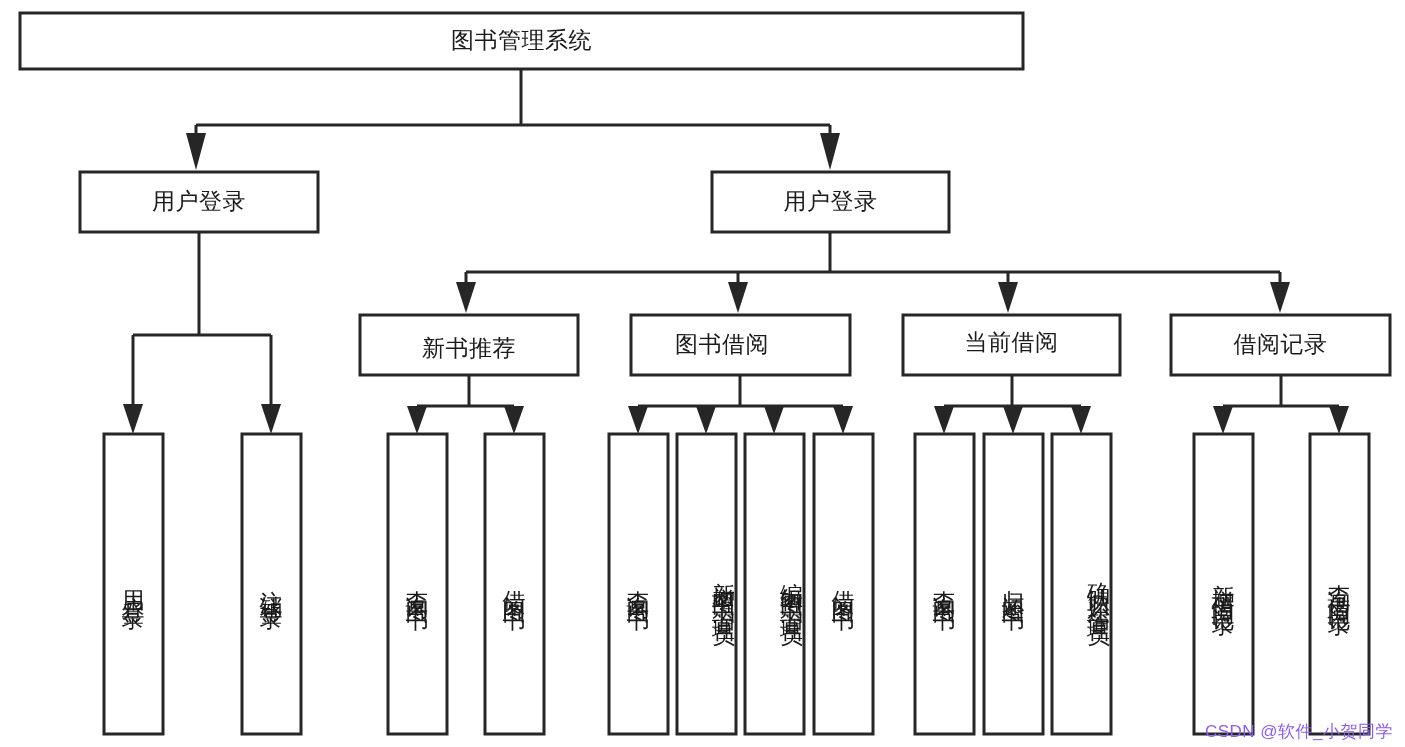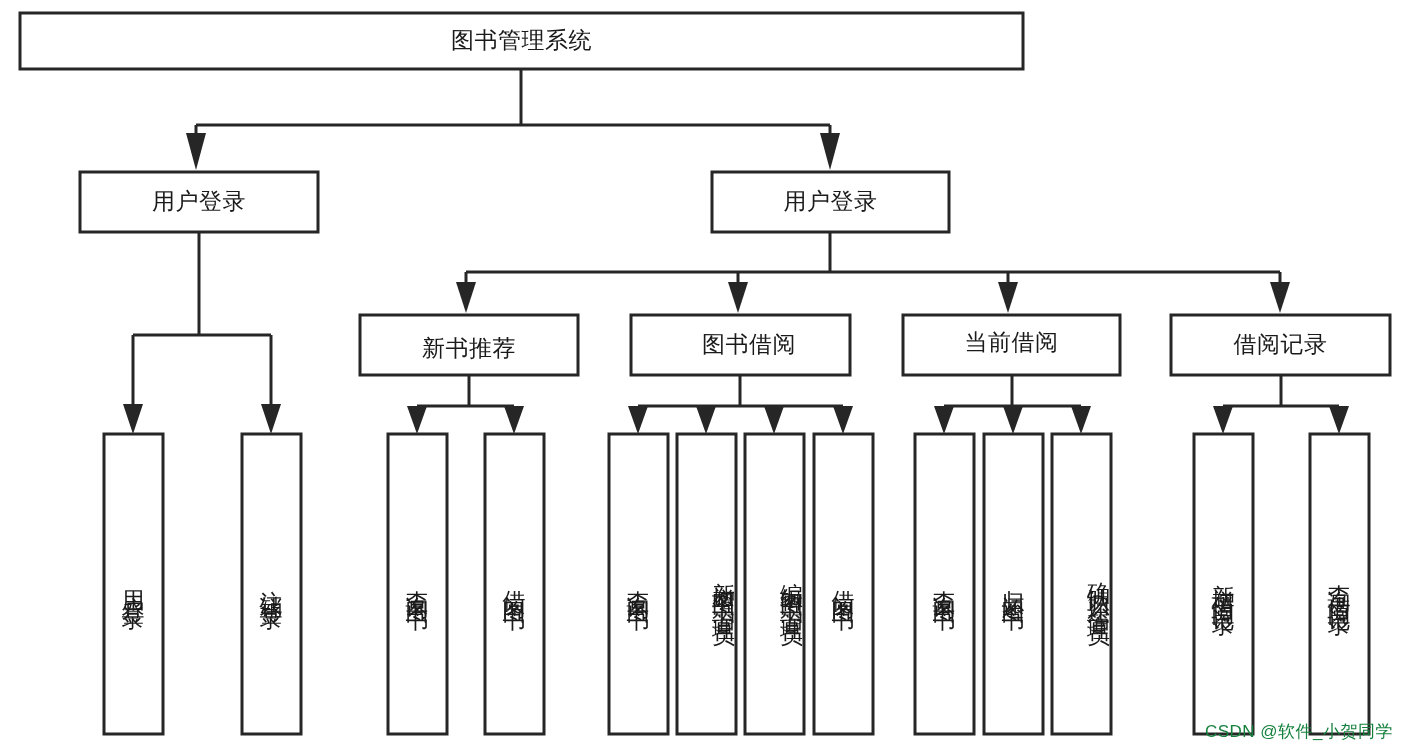--- a/index.html
+++ b/index.html
@@ -63,21 +63,21 @@
     font-size: 23px;
     letter-spacing: 6px;
     line-height: 1.05;
     white-space: nowrap;
   }
   .watermark {
     position: absolute;
     right: 12px;
     bottom: 4px;
     font-size: 17px;
-    color: #15803d;
+    color: #8b5cf6;
     font-family: "Liberation Sans", "DejaVu Sans", sans-serif;
     white-space: nowrap;
     letter-spacing: 0.5px;
   }
 </style>
 </head>
 <body>
 
 <div id="diagram-root">
 
@@ -164,21 +164,21 @@
     <rect class="node-box" x="1310" y="434" width="59" height="300"></rect>
 
   </svg>
 
   <div class="node-label horizontal" style="left:20px; top:13px; width:1003px; height:56px;">图书管理系统</div>
 
   <div class="node-label horizontal" style="left:80px; top:172px; width:238px; height:60px;">用户登录</div>
   <div class="node-label horizontal" style="left:712px; top:172px; width:237px; height:60px;">用户登录</div>
 
   <div class="node-label horizontal" style="left:360px; top:315px; width:218px; height:68px;">新书推荐</div>
-  <div class="node-label horizontal" style="left:631px; top:315px; width:236px; height:60px;">图书借阅</div>
+  <div class="node-label horizontal" style="left:604px; top:315px; width:236px; height:60px;">图书借阅</div>
   <div class="node-label horizontal" style="left:903px; top:315px; width:217px; height:55px;">当前借阅</div>
   <div class="node-label horizontal" style="left:1171px; top:315px; width:219px; height:60px;">借阅记录</div>
 
   <div class="node-label vertical" style="left:104px; top:434px; width:59px; height:300px;">用户登录</div>
   <div class="node-label vertical" style="left:242px; top:434px; width:59px; height:300px;">注销登录</div>
 
   <div class="node-label vertical" style="left:388px; top:434px; width:59px; height:300px;">查询图书</div>
   <div class="node-label vertical" style="left:485px; top:434px; width:59px; height:300px;">借阅图书</div>
 
   <div class="node-label vertical" style="left:609px; top:434px; width:59px; height:300px;">查询图书</div>

